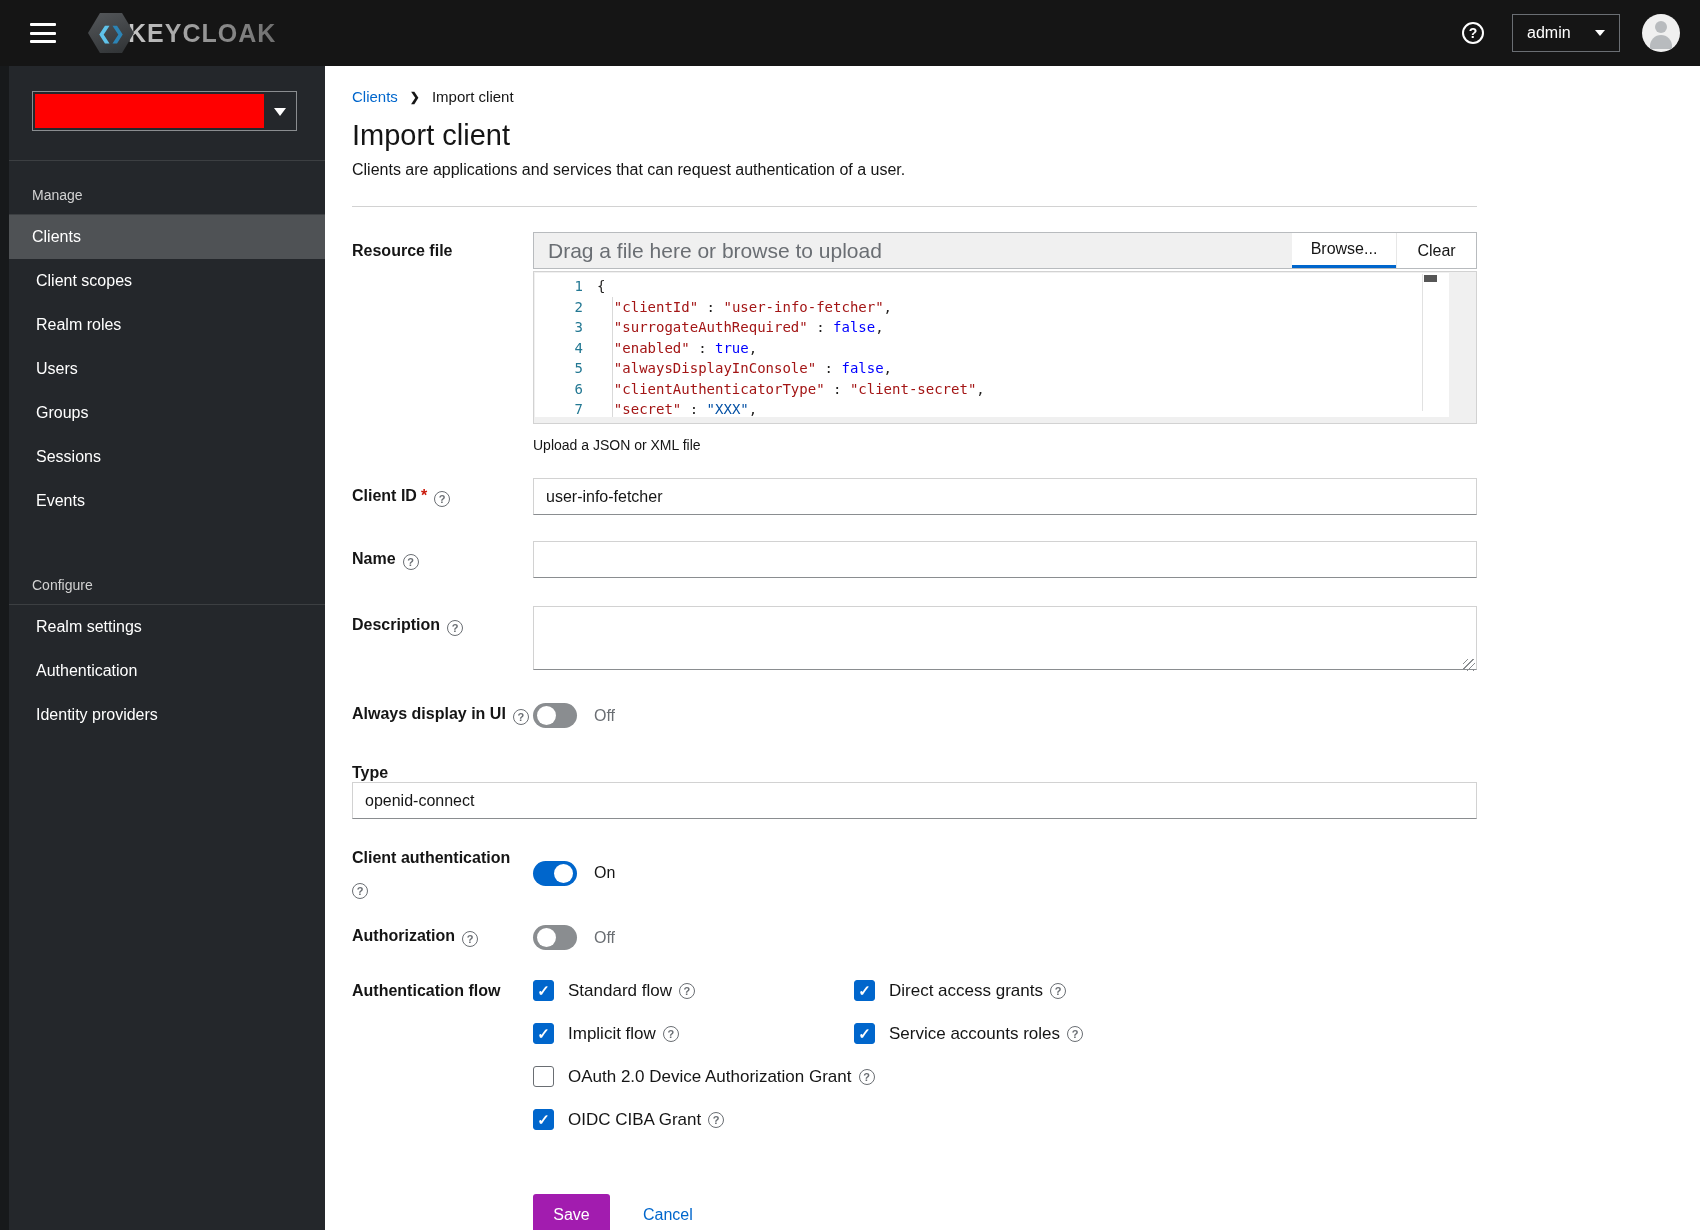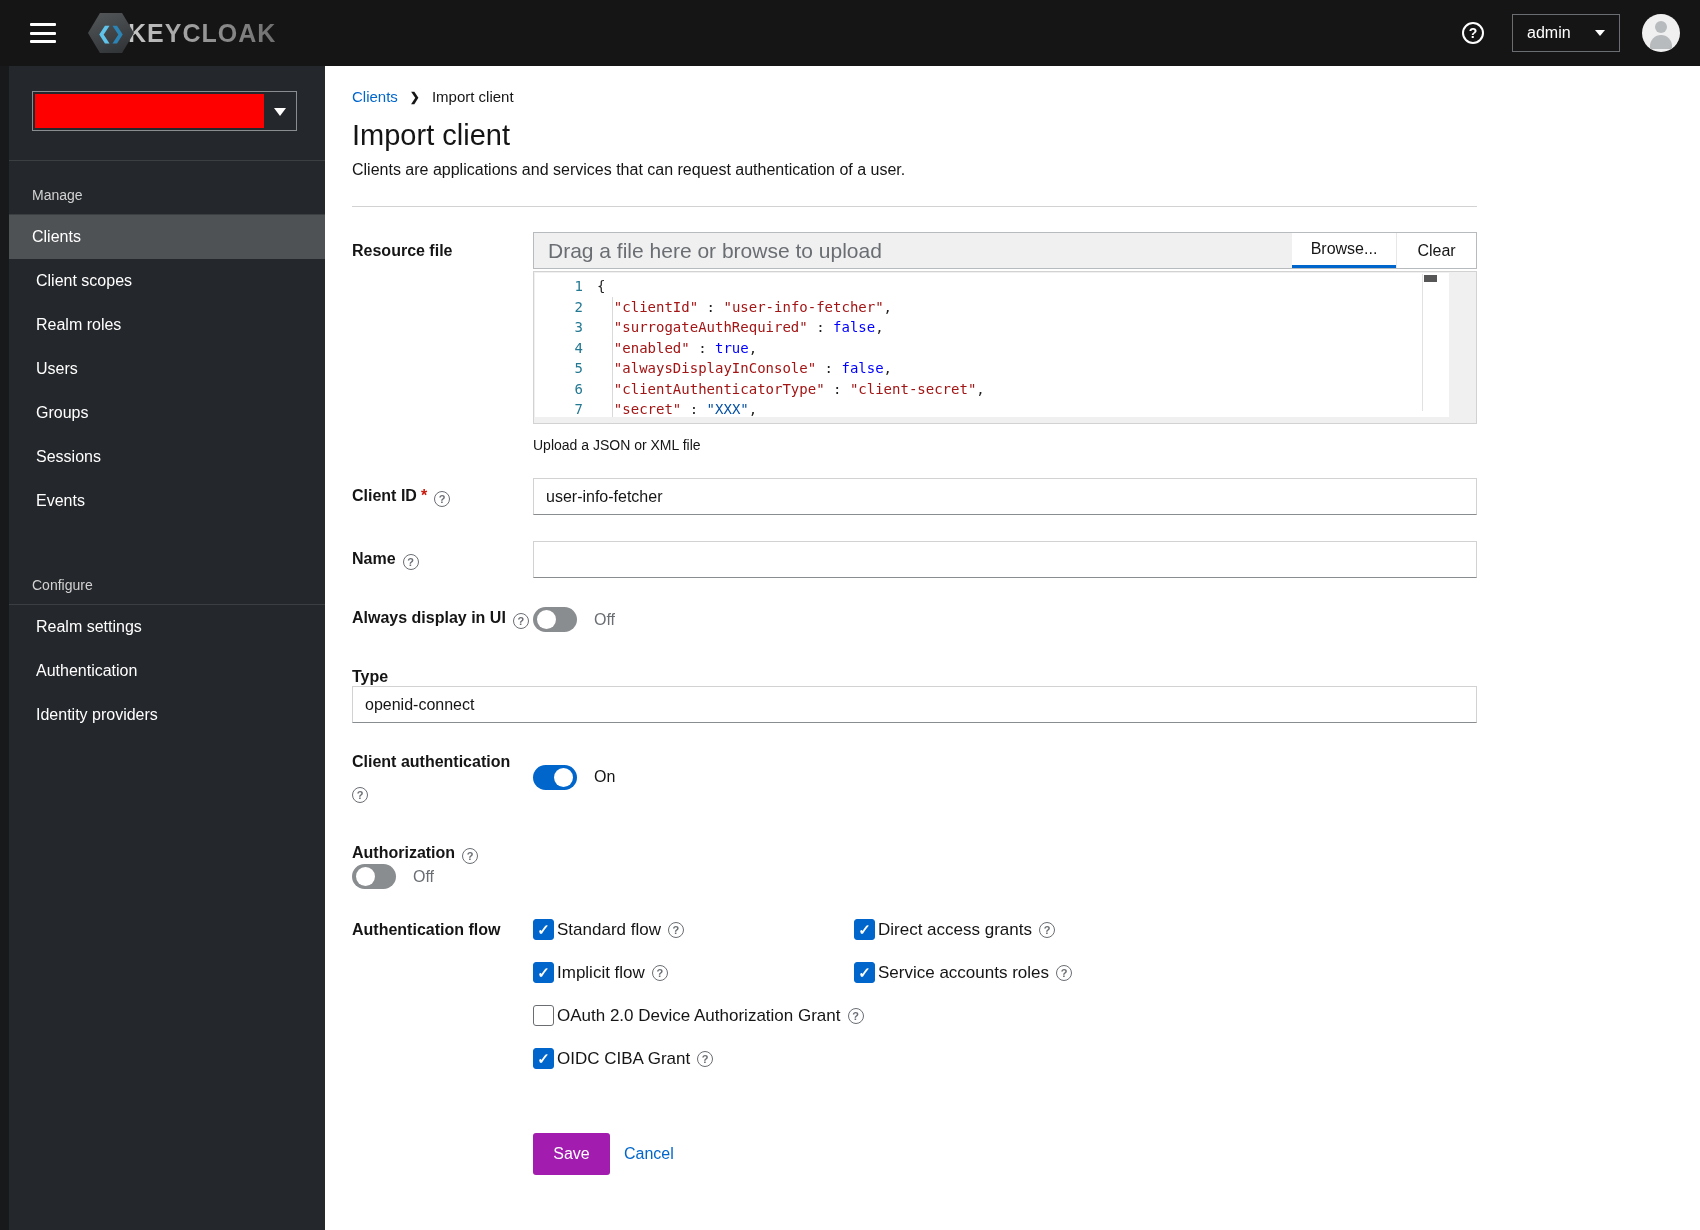--- a/index.html
+++ b/index.html
@@ -132,27 +132,27 @@
 
   
   .row-authflow { margin-top:30px; }
   .row-authflow .lbl-col { padding-top:2px; }
   .chk-grid { display:grid; grid-template-columns:321px 1fr; row-gap:22px; }
   .chk-item { display:flex; align-items:center; cursor:pointer; }
   .chk-item.wide { grid-column:1 / span 2; }
   .chk-box { width:21px; height:21px; border-radius:3px; border:1px solid #6a6e73; background:#fff;
              display:flex; align-items:center; justify-content:center; flex-shrink:0; }
   .chk-box.checked { background:#0066cc; border-color:#0066cc; color:#fff; font-size:15px; font-weight:bold; }
-  .chk-label { margin-left:3px; font-size:17px; color:#151515; }
+  .chk-label { margin-left:14px; font-size:17px; color:#151515; }
 
   
   .row-actions { margin-top:64px; display:flex; align-items:center; }
   .btn-save { width:77px; height:42px; background:#a21caf; color:#fff; border:none; border-radius:3px;
               font-size:16px; cursor:pointer; font-family:inherit; }
-  .link-cancel { margin-left:14px; color:#0066cc; font-size:16px; text-decoration:none; cursor:pointer; }
+  .link-cancel { margin-left:33px; color:#0066cc; font-size:16px; text-decoration:none; cursor:pointer; }
 </style>
 </head>
 <body>
 
 <header class="masthead">
   <div class="mast-left">
     <button class="hamburger">
         <span></span>
         <span></span>
         <span></span>
@@ -282,20 +282,29 @@
 
   <div class="form-row row-input row-name">
     <div class="lbl-col">
       <span>Name</span><i class="help-icon">?</i>
     </div>
     <div class="ctl-col">
       <input class="text-input" type="text" value="" style="">
     </div>
   </div>
 
+  <div class="form-row row-input row-desc">
+    <div class="lbl-col">
+      <span>Description</span><i class="help-icon">?</i>
+    </div>
+    <div class="ctl-col textarea-wrap">
+      <textarea class="textarea-input" style=""></textarea>
+      <div class="resize-grip"></div>
+    </div>
+  </div>
 
   <div class="form-row row-toggle">
     <div class="lbl-col">
       <span>Always display in UI</span><i class="help-icon">?</i>
     </div>
     <div class="ctl-col toggle-wrap">
       <div class="toggle" id="toggle-always-display">
           <span class="knob"></span>
         </div>
       <span class="toggle-state off">Off</span>
@@ -317,21 +326,21 @@
       <div class="line2"><i class="help-icon">?</i></div>
     </div>
     <div class="ctl-col toggle-wrap">
       <div class="toggle on" id="toggle-client-auth">
           <span class="knob"></span>
         </div>
       <span class="toggle-state on">On</span>
     </div>
   </div>
 
-  <div class="form-row row-toggle" style="margin-top:39px;flex-direction:column;">
+  <div class="form-row row-toggle" style="margin-top:26px;">
     <div class="lbl-col">
       <span>Authorization</span><i class="help-icon">?</i>
     </div>
     <div class="ctl-col toggle-wrap">
       <div class="toggle" id="toggle-authorization">
           <span class="knob"></span>
         </div>
       <span class="toggle-state off">Off</span>
     </div>
   </div>

